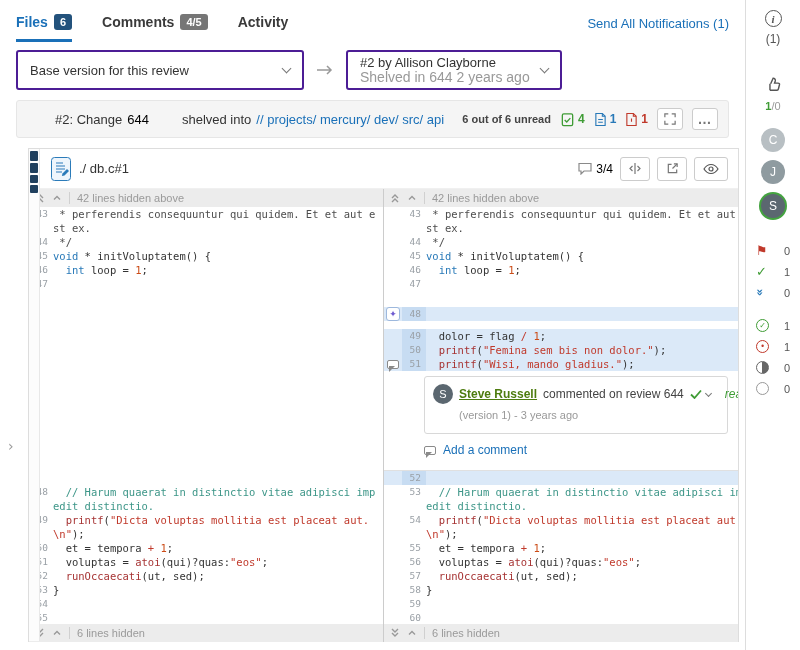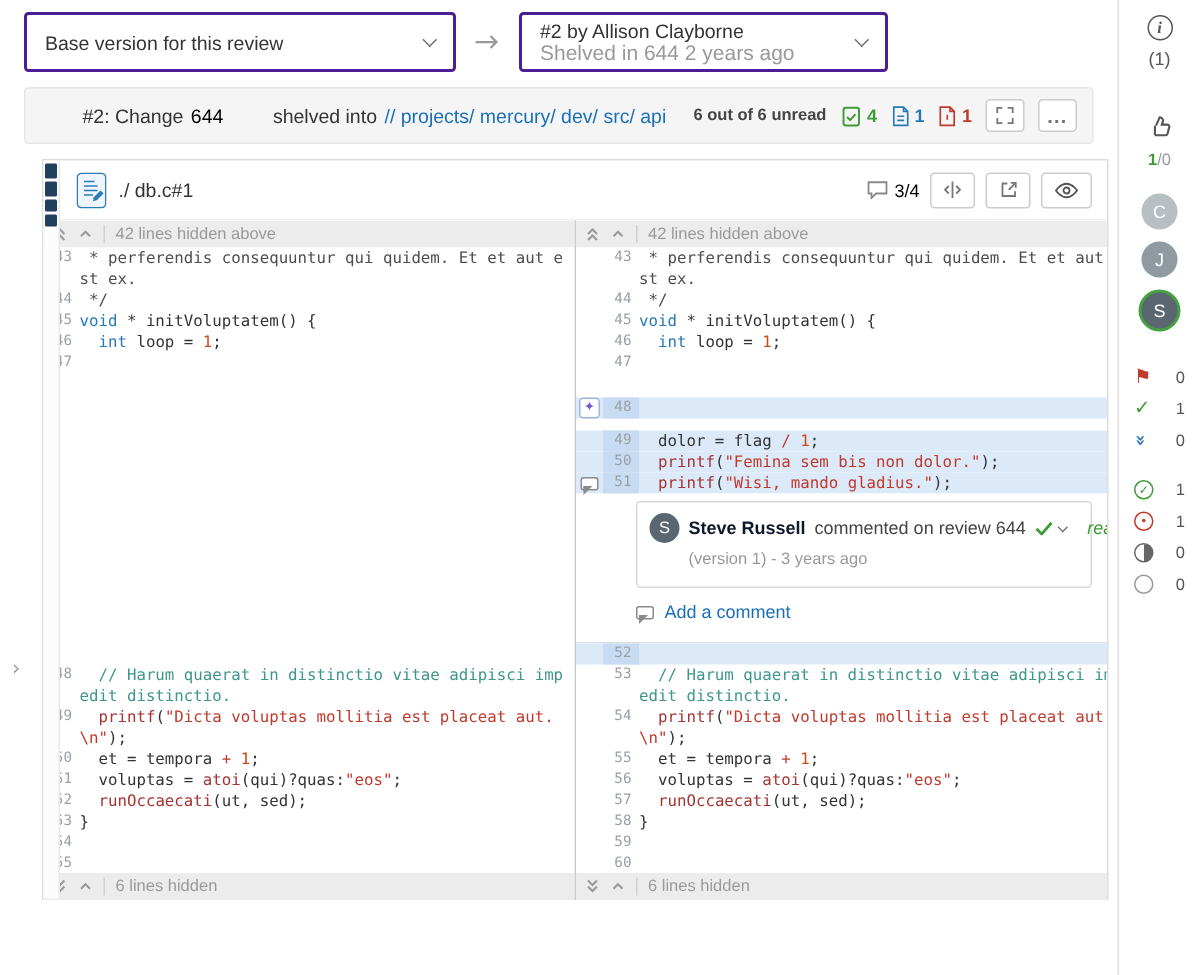--- a/index.html
+++ b/index.html
@@ -16,21 +16,21 @@
 .tab.active{color:#1a70b8;border-bottom-color:#1a70b8;}
 .badge{font-size:11px;font-weight:bold;color:#fff;padding:1px 6px;border-radius:3px;line-height:14px;}
 .badge.navy{background:#23527c;}
 .badge.gray{background:#767676;}
 .notif-link{margin-left:auto;font-size:13px;color:#1a70b8;padding-bottom:11px;cursor:pointer;}
 
 
 .version-bar{display:flex;align-items:center;padding:8px 16px 8px;gap:12px;}
 .select{border:2px solid #4c1d95;border-radius:3px;background:#fff;display:flex;align-items:center;padding:4px 12px;height:40px;cursor:pointer;}
 .sel-base{width:288px;}
-.sel-target{width:246px;}
+.sel-target{width:216px;}
 .sel-text{font-size:13px;color:#333;}
 .two-line{display:flex;flex-direction:column;line-height:15px;}
 .sel-line2{font-size:14px;color:#999;}
 .chevron{width:7px;height:7px;border-right:1.6px solid #777;border-bottom:1.6px solid #777;transform:rotate(45deg);display:inline-block;margin-left:auto;margin-top:-3px;flex:0 0 auto;}
 
 
 .change-header{margin:2px 16px 10px;background:#f5f5f5;border:1px solid #e6e6e6;border-radius:3px;height:38px;display:flex;align-items:center;padding:0 10px;font-size:13px;}
 .ch-left{display:flex;align-items:center;gap:5px;white-space:nowrap;}
 .ch-prefix{color:#333;margin-left:28px;}
 .ch-num{color:#000000;cursor:pointer;}
@@ -78,21 +78,21 @@
 
 .sparkle{width:14px;height:14px;border-radius:3px;background:#fff;border:1px solid #9db8dd;color:#6f5bd0;font-size:9px;line-height:12px;text-align:center;font-family:"DejaVu Sans",sans-serif;}
 .bubble{width:12px;height:9px;border:1.5px solid #8a8a8a;border-radius:2px;position:relative;display:inline-block;background:#fff;}
 .bubble::after{content:"";position:absolute;left:1px;bottom:-4px;border:3px solid transparent;border-top-color:#8a8a8a;border-left-color:#8a8a8a;}
 
 
 .comment-thread{height:100px;padding:5px 10px 0 40px;border-bottom:1px solid #e0e0e0;background:#fff;font-family:"Liberation Sans",sans-serif;}
 .cbox{border:1px solid #d8d8d8;border-radius:3px;padding:7px 8px;height:58px;}
 .crow1{display:flex;align-items:center;gap:6px;font-size:12px;}
 .cavatar{width:20px;height:20px;border-radius:50%;background:#5b6770;color:#fff;font-size:11px;display:flex;align-items:center;justify-content:center;flex:0 0 20px;}
-.cauthor{font-weight:bold;color:#0f172a;white-space:nowrap;}
+.cauthor{font-weight:bold;color:#4d7c0f;white-space:nowrap;text-decoration:underline;}
 .caction{color:#444;white-space:nowrap;}
 .cstate{margin-left:auto;display:flex;align-items:center;gap:2px;cursor:pointer;}
 .cread{font-style:italic;color:#3f9c35;font-size:12px;margin-left:8px;}
 .crow2{font-size:11px;color:#999;padding-left:26px;margin-top:5px;}
 .caddrow{display:flex;align-items:center;gap:7px;height:32px;color:#1a70b8;font-size:12px;cursor:pointer;}
 
 
 .sb-inner{display:flex;flex-direction:column;align-items:center;padding-top:10px;}
 .sb-info{width:17px;height:17px;border:1.5px solid #555;border-radius:50%;color:#555;font-size:11px;font-style:italic;font-weight:bold;display:flex;align-items:center;justify-content:center;cursor:pointer;font-family:"Liberation Serif",serif;}
 .sb-count{font-size:12px;color:#555;margin-top:5px;}
@@ -113,20 +113,34 @@
 .sbi.circle{width:13px;height:13px;border:1.5px solid;border-radius:50%;display:inline-flex;align-items:center;justify-content:center;font-size:8px;line-height:8px;}
 
 
 .expand-handle{position:absolute;left:8px;top:438px;color:#999;font-size:14px;cursor:pointer;font-family:"DejaVu Sans",sans-serif;}
 </style>
 </head>
 <body>
 
 <div class="main">
 
+  <div class="tabs">
+    <div class="tab active">
+      <span>Files</span>
+      <span class="badge navy">6</span>
+    </div>
+    <div class="tab">
+      <span>Comments</span>
+      <span class="badge gray">4/5</span>
+    </div>
+    <div class="tab">
+      <span>Activity</span>
+    </div>
+    <div class="notif-link">Send All Notifications (1)</div>
+  </div>
 
   <div class="version-bar">
     <div class="select sel-base">
       <span class="sel-text">Base version for this review</span>
       <span class="chevron"></span>
     </div>
     <svg width="18" height="10" viewBox="0 0 18 10">
         <path d="M1 5h14M11 1l4 4-4 4" stroke="#999" stroke-width="1.5" fill="none"></path>
       </svg>
     <div class="select sel-target">

